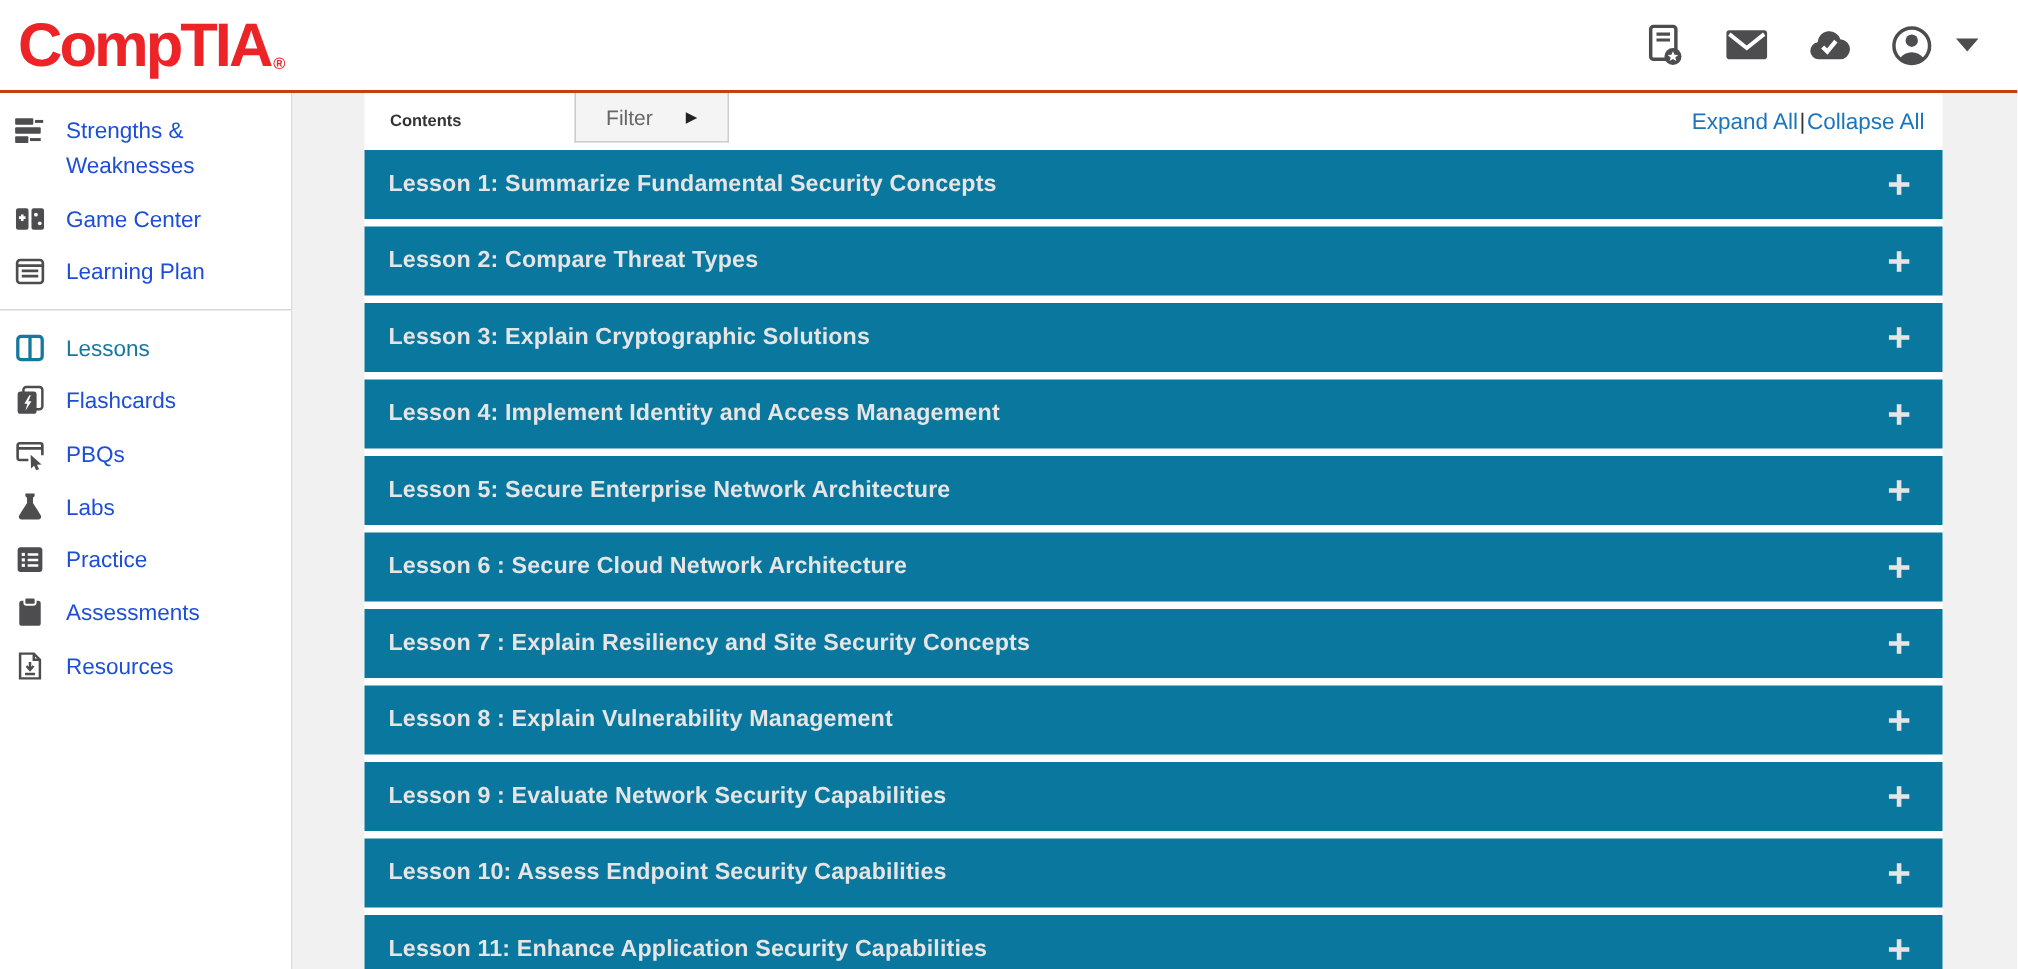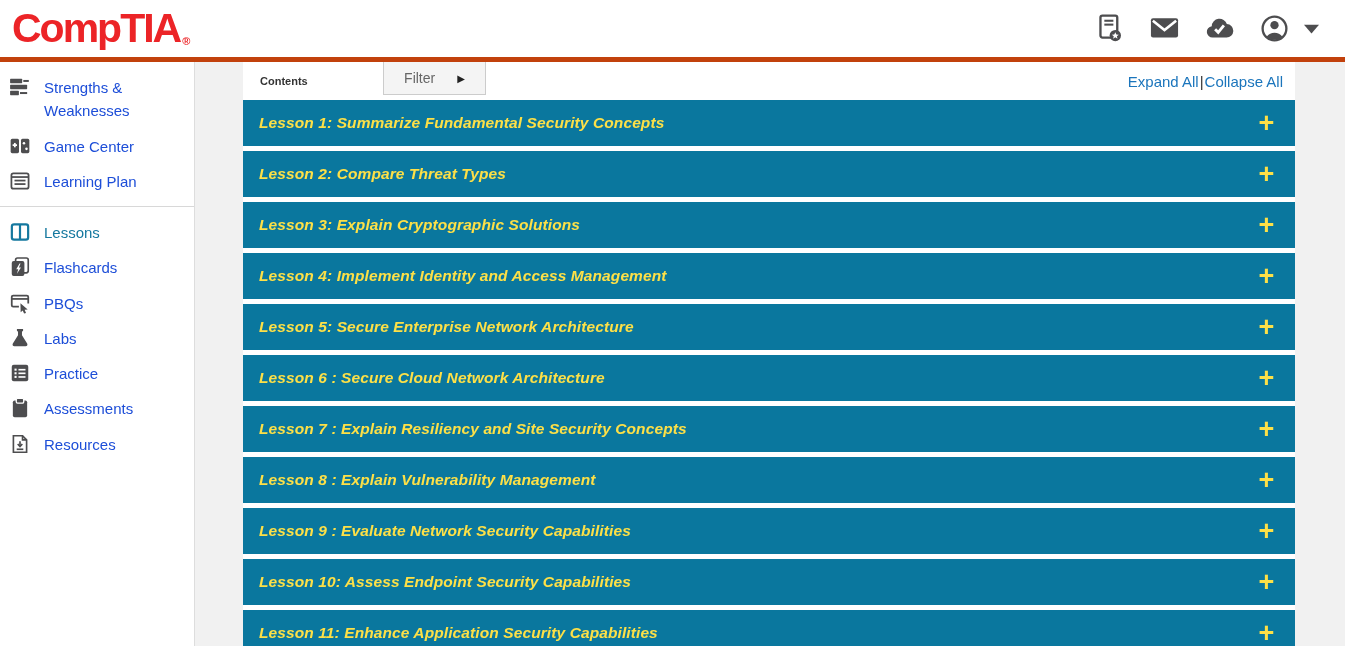--- a/index.html
+++ b/index.html
@@ -6,21 +6,21 @@
   html,body { margin:0; padding:0; }
   body {
     width:1345px; height:646px; overflow:hidden;
     font-family:"Liberation Sans", sans-serif;
     background:#fff;
     --teal:#0a779e; --link:#1b75bc; --red:#ec2427; --icon:#4d4d4f;
   }
 
   
   .topbar {
-    height:62px; background:#fff; border-bottom:5px solid #c2410c;
+    height:62px; background:#fff; border-bottom:2px solid #c2410c;
     display:flex; align-items:center; justify-content:space-between;
     padding:0 26px 0 12px;
   }
   .logo { display:flex; align-items:flex-end; cursor:pointer; line-height:1; }
   .logo-text {
     color:var(--red); font-weight:700; font-size:41px; letter-spacing:-2px;
     font-family:"Liberation Sans", sans-serif;
   }
   .logo-reg { color:var(--red); font-size:11px; font-weight:700; margin-left:2px; margin-bottom:2px; }
   .top-icons { display:flex; align-items:center; gap:24px; color:var(--icon); }
@@ -55,21 +55,21 @@
     display:flex; align-items:center; justify-content:center; gap:22px; cursor:pointer;
   }
   .filter-caret { color:#222; font-size:10px; }
   .expand-links { margin-left:auto; margin-right:12px; font-size:15px; }
   .expand-links a { color:var(--link); text-decoration:none; cursor:pointer; }
   .links-sep { color:#333; margin:0 1px; }
 
   
   .lesson-row {
     height:46px; background:var(--teal); margin-bottom:5px;
-    display:flex; align-items:center; color:#fde047; cursor:pointer;font-style:italic;
+    display:flex; align-items:center; color:#e5e5e5; cursor:pointer;
   }
   .lesson-title { margin-left:16px; font-weight:700; font-size:15.5px; letter-spacing:.1px; }
   .plus {
     margin-left:auto; margin-right:16px; font-size:27px; font-weight:700;
     line-height:40px; width:26px; text-align:center; cursor:pointer;
   }
 </style>
 </head>
 <body style="--teal: #0a779e; --link: #1b75bc; --red: #ec2427; --icon: #4d4d4f;">
 

